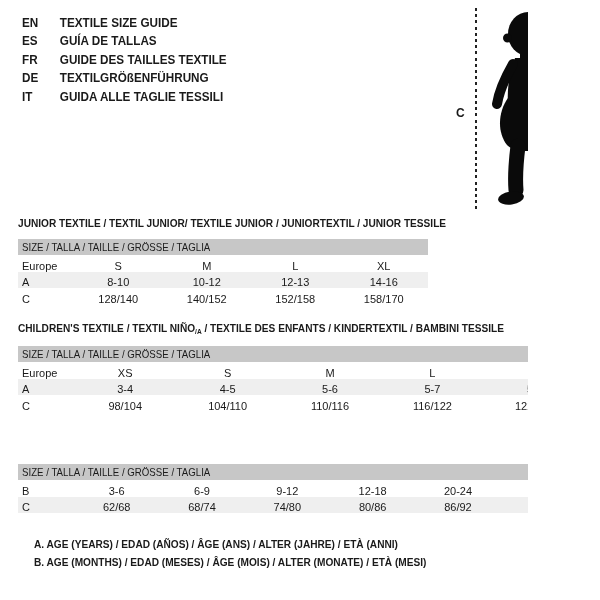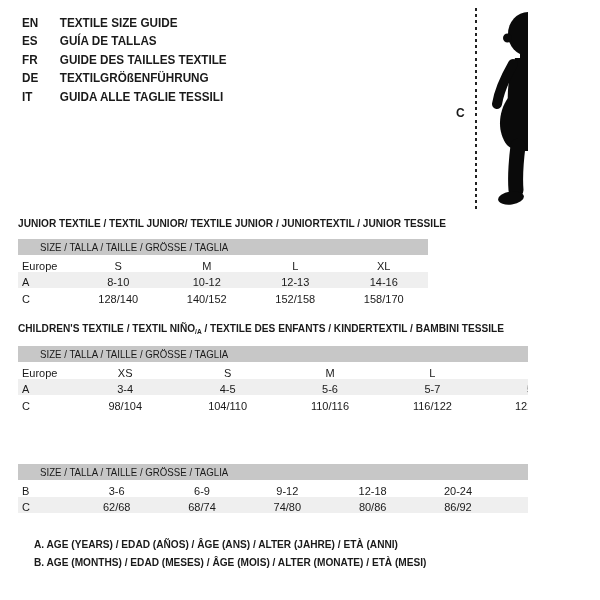--- a/index.html
+++ b/index.html
@@ -39,21 +39,21 @@
   }
   .baby-svg { position: absolute; left: 482px; top: 10px; }
   
   .tbl-title {
     position: absolute; left: 18px;
     font-size: 11.5px; font-weight: bold; line-height: 16px;
   }
   .tbl { position: absolute; left: 18px; }
   .size-bar {
     height: 16px; background: var(--bar, #c7c7c7);
-    font-size: 11px; line-height: 16px; padding-left: 22px;
+    font-size: 11px; line-height: 16px; padding-left: 4px;
     box-sizing: border-box;
   }
   .trow { display: flex; height: 16.5px; align-items: flex-end; font-size: 11px; }
   .trow.shaded { background: var(--shaded, #efefef); }
   .tcell { flex: 1 1 0; text-align: center; }
   .tcell.label { flex: 0 0 52px; text-align: left; padding-left: 4px; }
   .sub { font-size: 7.5px; vertical-align: -2px; }
   
   .footnotes { position: absolute; left: 18px; top: 536px; margin-left: 16px; }
   .footnote { font-size: 11.5px; font-weight: bold; line-height: 17.5px; }

